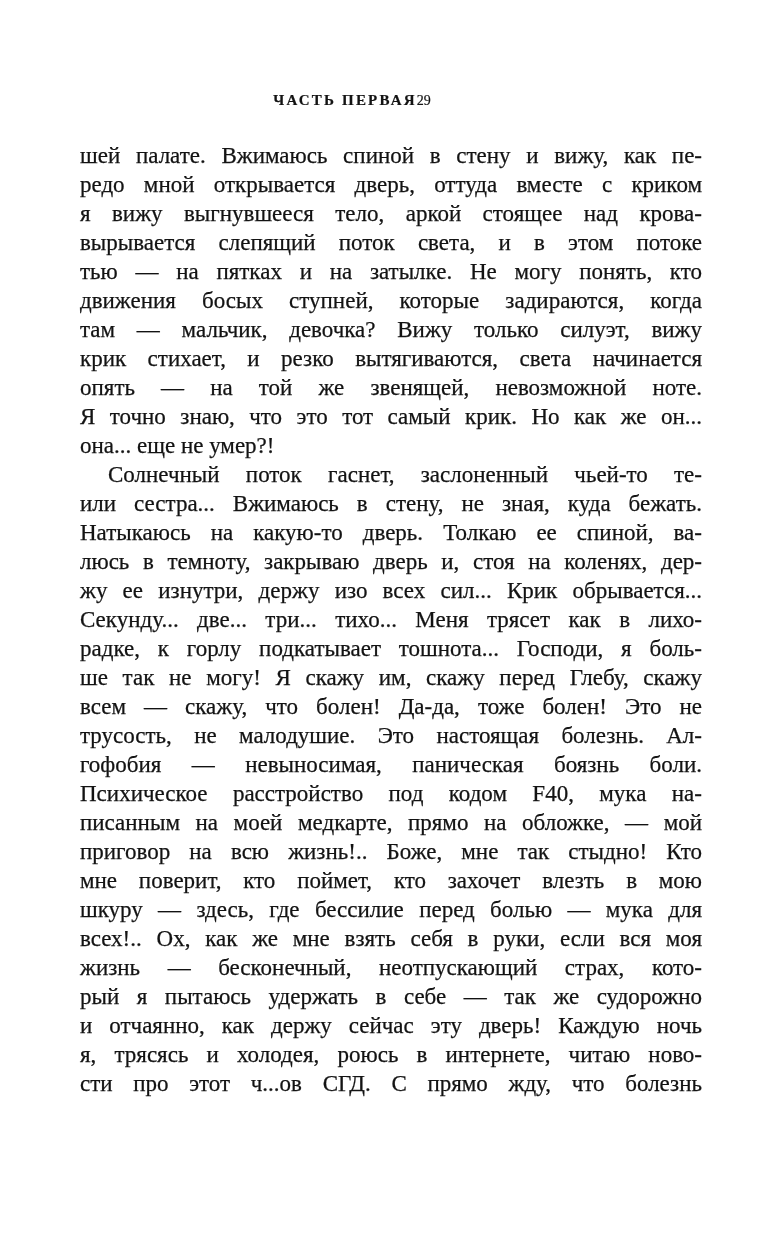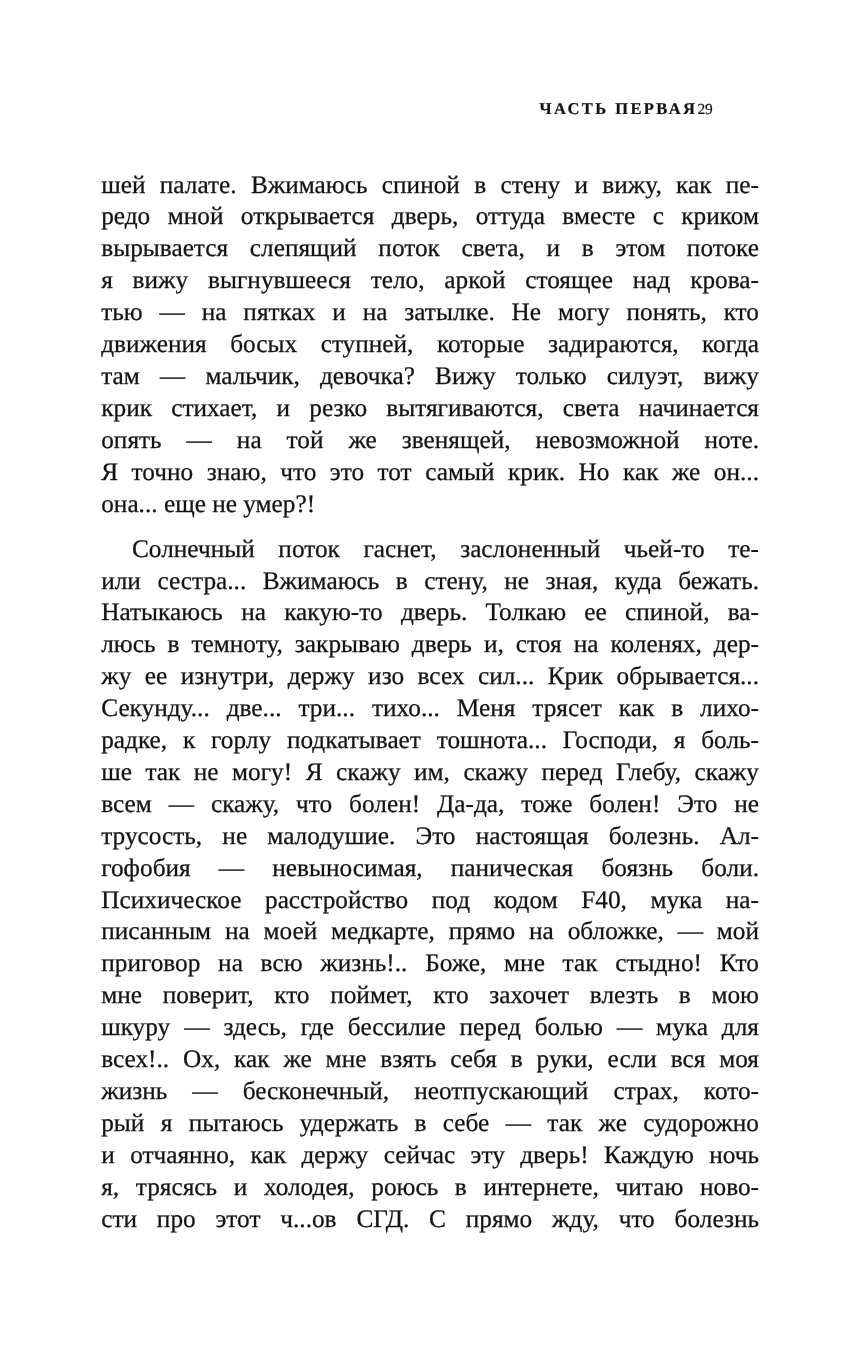--- a/index.html
+++ b/index.html
@@ -11,45 +11,45 @@
     position: relative;
     width: 768px;
     height: 1240px;
     background: #ffffff;
     font-family: "Liberation Serif", serif;
     color: #131313;
     overflow: hidden;
   }
   .running-header {
     position: absolute;
-    left: 80px;
+    left: 68px;
     top: 92px;
     width: 568px;
     display: flex;
-    justify-content: flex-end;
+    justify-content: center;
     align-items: baseline;
   }
   .section-title {
     font-weight: bold;
     font-size: 15px;
     letter-spacing: 2.2px;
     -webkit-text-stroke: 0.2px #131313;
   }
   .page-number {
     font-size: 14px;
     -webkit-text-stroke: 0.2px #131313;
   }
   .body-text {
     position: absolute;
     left: 80px;
     top: 141px;
     width: 622px;
   }
   .paragraph {
-    margin: 12px;
+    margin: 0;
   }
   .line {
     font-size: 23px;
     line-height: 29px;
     text-align: justify;
     text-align-last: justify;
     white-space: normal;
     -webkit-text-stroke: 0.25px #131313;
   }
   .line.para-end {
@@ -64,22 +64,22 @@
 
 <div class="page">
   <div class="running-header">
     <span class="section-title">ЧАСТЬ ПЕРВАЯ</span>
     <span class="page-number">29</span>
   </div>
   <div class="body-text" id="body-text">
       <div class="paragraph">
         <div class="line">шей палате. Вжимаюсь спиной в стену и вижу, как пе-</div>
         <div class="line">редо мной открывается дверь, оттуда вместе с криком</div>
+        <div class="line">я вижу выгнувшееся тело, аркой стоящее над крова-</div>
         <div class="line">вырывается слепящий поток света, и в этом потоке</div>
-        <div class="line">я вижу выгнувшееся тело, аркой стоящее над крова-</div>
         <div class="line">тью — на пятках и на затылке. Не могу понять, кто</div>
         <div class="line">движения босых ступней, которые задираются, когда</div>
         <div class="line">там — мальчик, девочка? Вижу только силуэт, вижу</div>
         <div class="line">крик стихает, и резко вытягиваются, света начинается</div>
         <div class="line">опять — на той же звенящей, невозможной ноте.</div>
         <div class="line">Я точно знаю, что это тот самый крик. Но как же он...</div>
         <div class="line para-end">она... еще не умер?!</div>
       </div>
       <div class="paragraph">
         <div class="line indent">Солнечный поток гаснет, заслоненный чьей-то те-</div>

